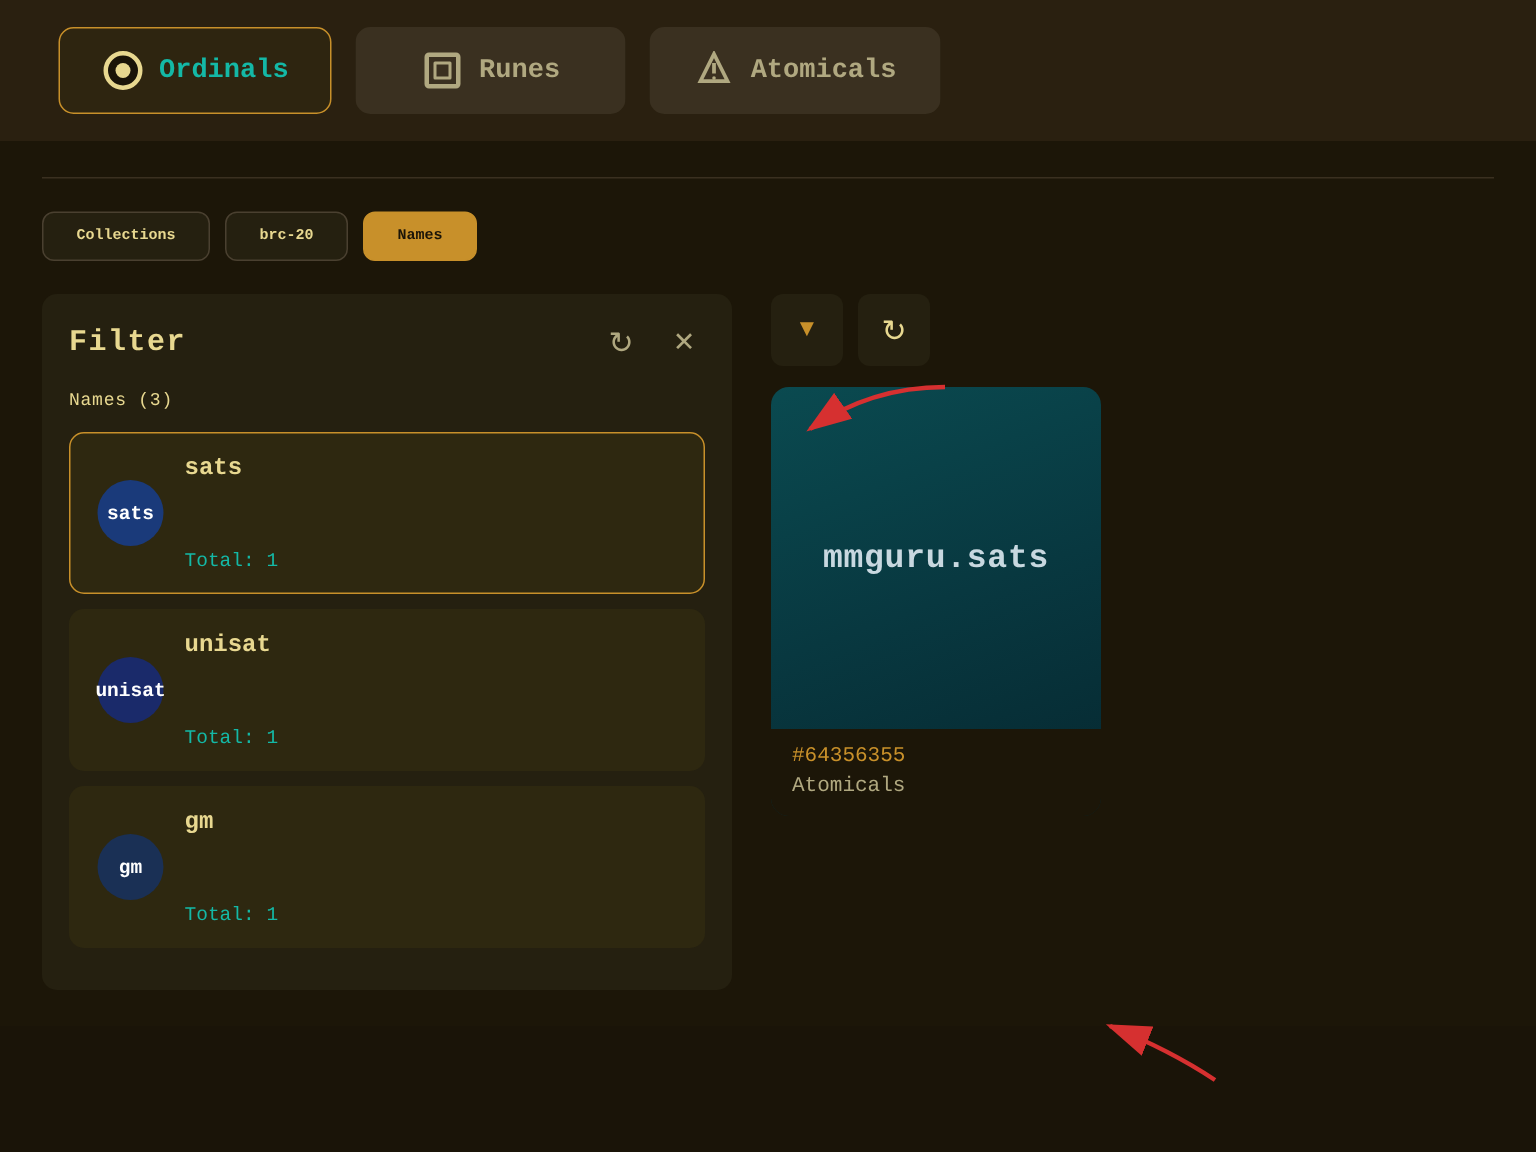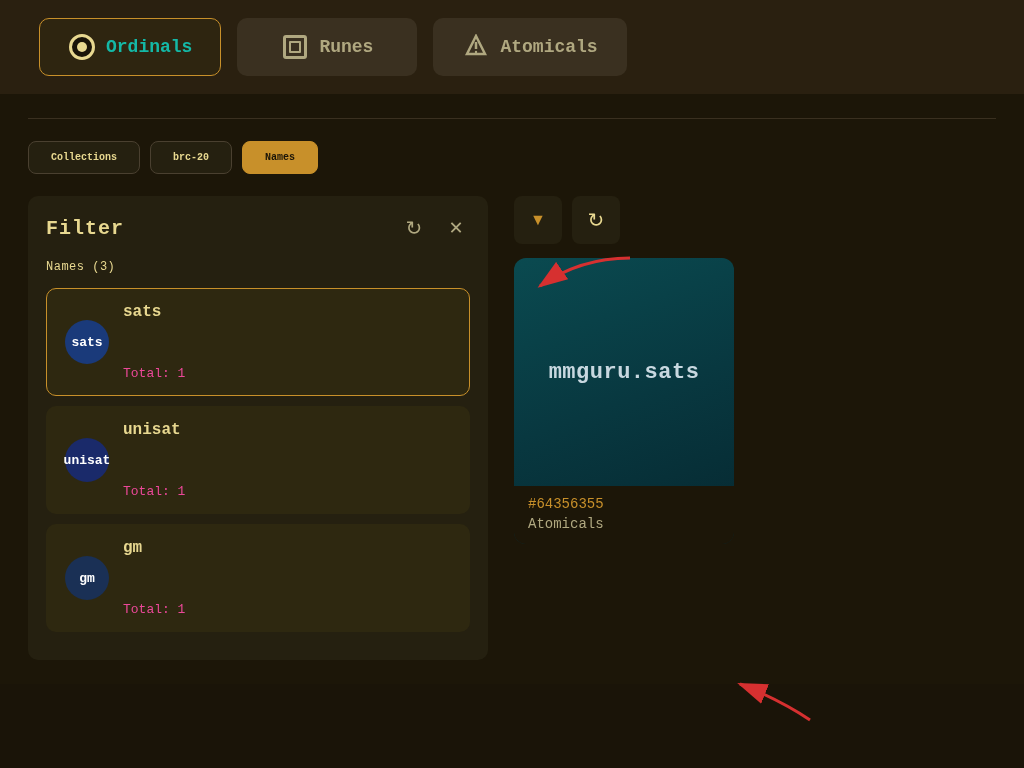--- a/index.html
+++ b/index.html
@@ -220,21 +220,21 @@
     }
 
     .name-label {
       font-size: 16px;
       color: #e8d890;
       font-weight: 600;
     }
 
     .name-total {
       font-size: 13px;
-      color: #ec4899;
+      color: #14b8a6;
       margin-top: 41px;
     }
 
     
     .right-panel {
       flex: 1;
       display: flex;
       flex-direction: column;
       gap: 10px;
     }

